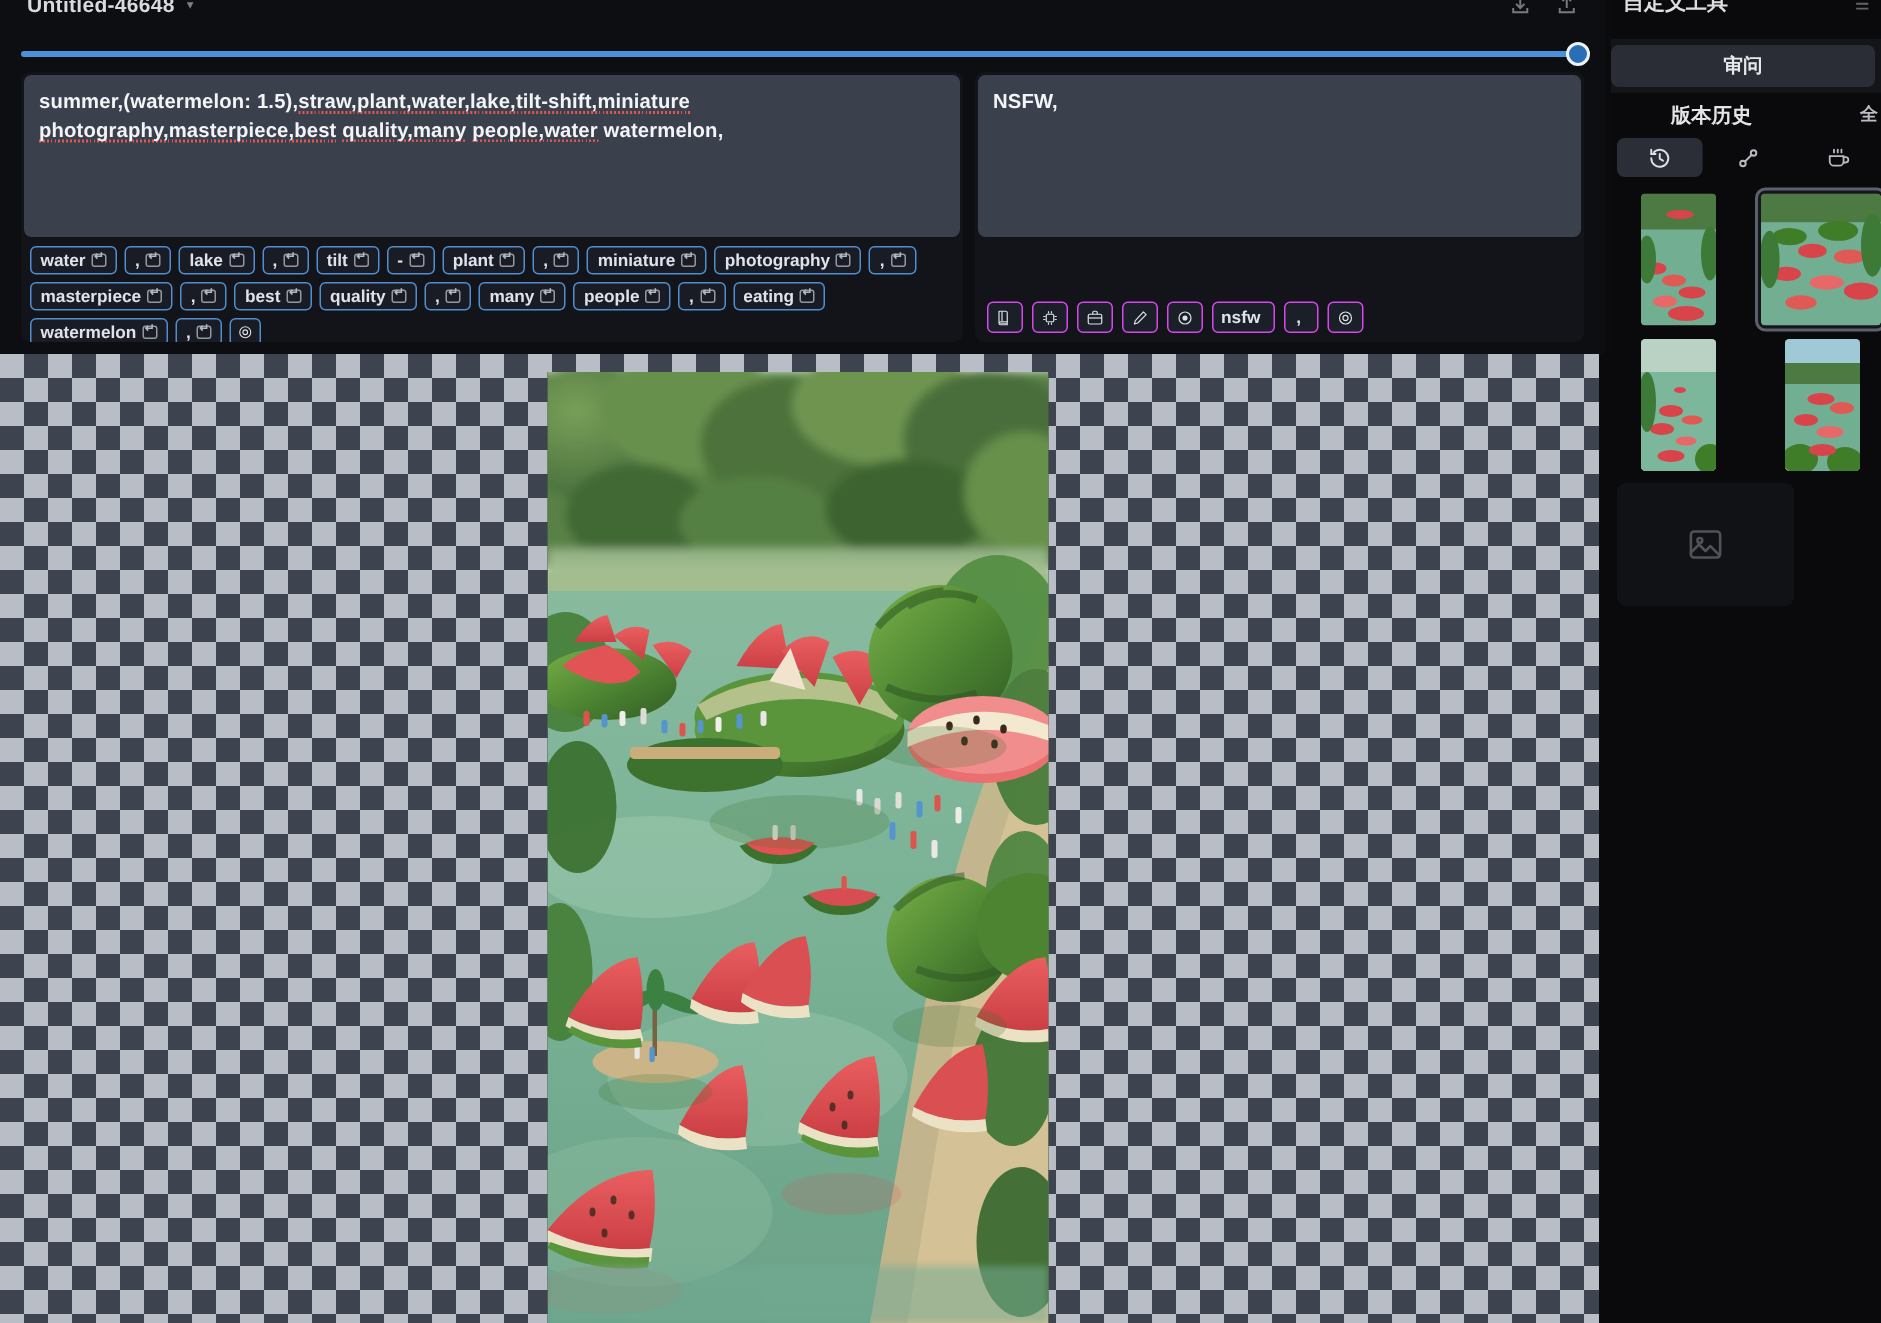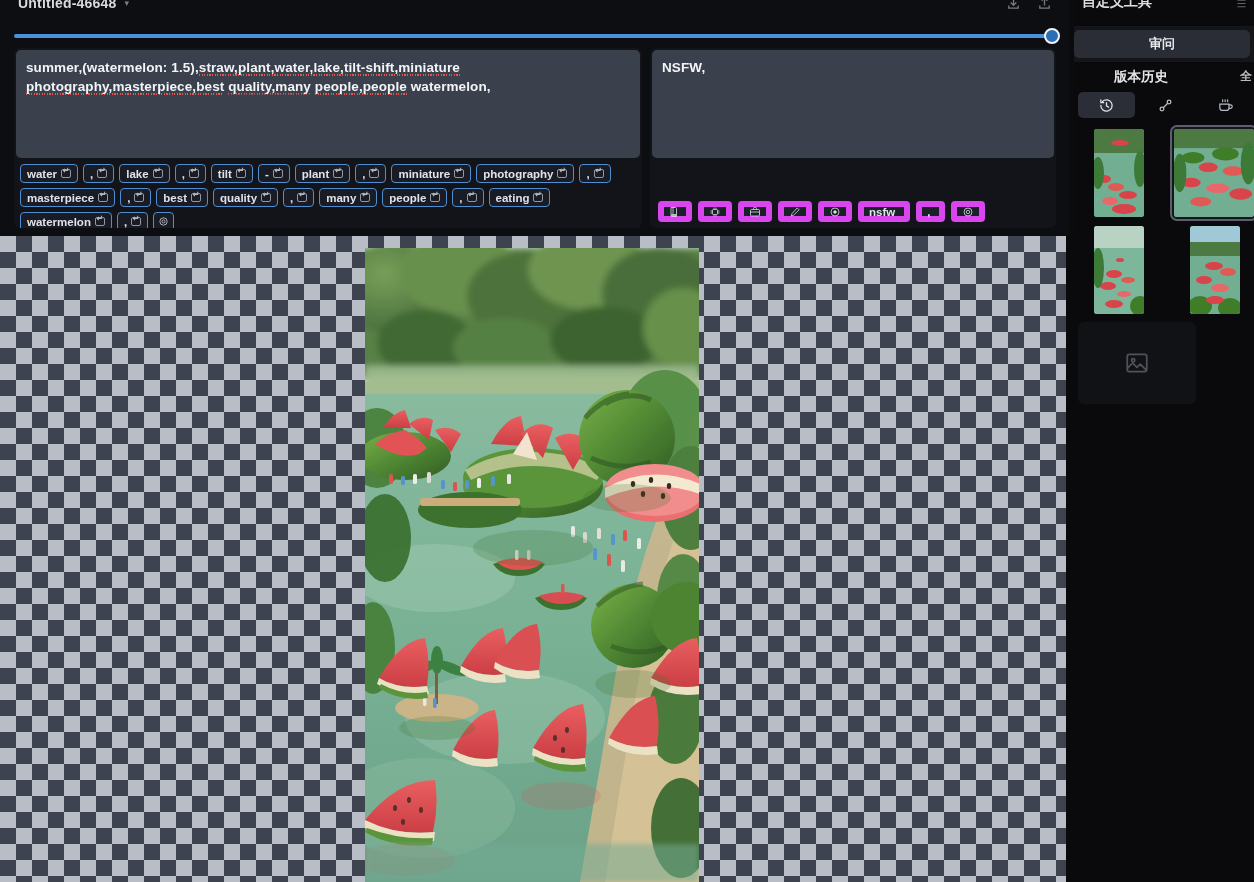--- a/index.html
+++ b/index.html
@@ -127,21 +127,21 @@
     width: 21px; height: 19px; padding: 0; justify-content: center;
   }
 
   
   #neg-toolbar {
     padding: 6px 8px;
     display: flex; gap: 6px; align-items: center;
   }
   .tool-btn {
     height: 21px; min-width: 23px;
-    border: 6px solid #d946ef; border-radius: 4px;
+    border: 1px solid #d946ef; border-radius: 4px;
     background: #1b1f28;
     display: flex; align-items: center; justify-content: center;
     gap: 4px; padding: 0 5px;
     color: #e0e4ea; font-size: 11.5px; font-weight: 700;
   }
   .tool-btn svg { width: 12px; height: 12px; display: block; }
 
   
   #canvas {
     position: absolute; left: 0; top: 236px; width: 1066px; height: 832px;
@@ -267,21 +267,21 @@
   </div>
 
   <div id="slider-wrap">
     <div id="slider-track"></div>
     <div id="slider-handle"></div>
   </div>
 
   <div id="editor-row">
 
     <div class="editor-card" id="pos-card">
-      <div class="text-area" id="pos-text"><span>summer,(watermelon: 1.5),</span><span class="sq">straw,plant,water,lake,tilt-shift,miniature</span><span> </span><span class="sq">photography,masterpiece,best</span><span> </span><span class="sq">quality,many</span><span> </span><span class="sq">people,people</span><span> watermelon,</span></div>
+      <div class="text-area" id="pos-text"><span>summer,(watermelon: 1.5),</span><span class="sq">straw,plant,water,lake,tilt-shift,miniature</span><span> </span><span class="sq">photography,masterpiece,best</span><span> </span><span class="sq">quality,many</span><span> </span><span class="sq">people,water</span><span> watermelon,</span></div>
       <div class="chip-tray" id="pos-chips">
           <div class="chip">
             <span>water</span>
             <span class="ret"></span>
           </div>
           <div class="chip">
             <span>,</span>
             <span class="ret"></span>
           </div>
           <div class="chip">

